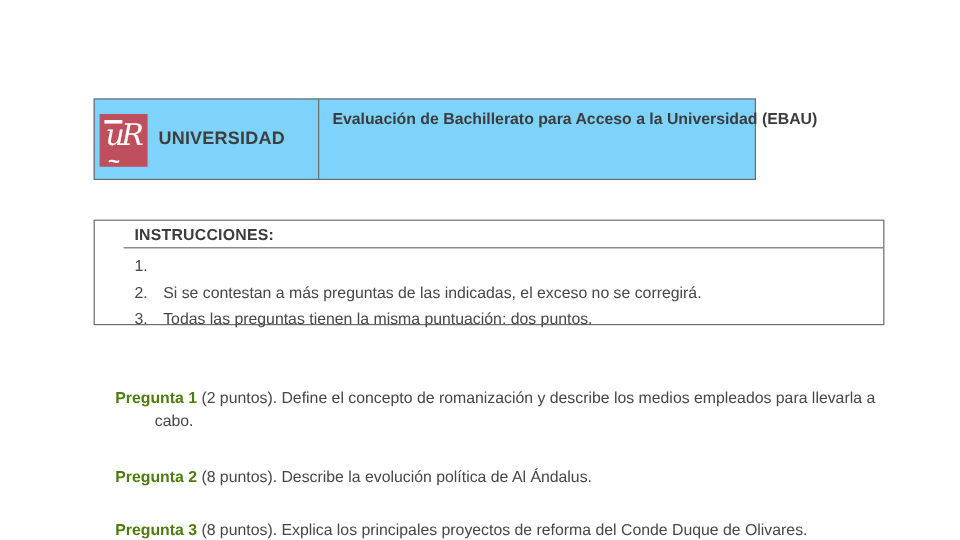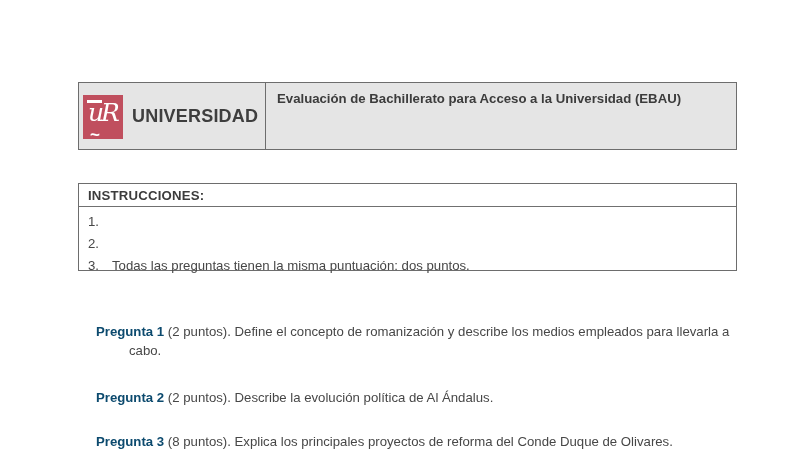--- a/index.html
+++ b/index.html
@@ -15,26 +15,26 @@
     font-family: "Liberation Sans", sans-serif;
     color: #454545;
     -webkit-font-smoothing: antialiased;
   }
 
   
   .header-box {
     position: absolute;
     left: 78px;
     top: 82px;
-    width: 659px;
+    width: 552px;
     height: 68px;
     border: 1px solid #6d6d6d;
     box-sizing: border-box;
     display: flex;
-    background: #e5e5e5;
+    background: #7dd3fc;
   }
   .header-left {
     width: 186px;
     flex-shrink: 0;
     display: flex;
     align-items: center;
     padding-left: 4px;
     box-sizing: border-box;
   }
   .logo {
@@ -70,21 +70,21 @@
     left: 7px;
     color: #ffffff;
     font-size: 17px;
     font-weight: bold;
     line-height: 14px;
     letter-spacing: -2px;
   }
   .univ-name {
     margin-left: 9px;
     font-weight: bold;
-    font-size: 18px;
+    font-size: 15px;
     line-height: 20.5px;
     color: #3e3e3e;
     letter-spacing: 0.2px;
     white-space: nowrap;
   }
   .header-right {
     flex: 1;
     border-left: 1px solid #6d6d6d;
     padding: 5px 10px 0 11px;
     box-sizing: border-box;
@@ -107,20 +107,21 @@
   
   .instructions-box {
     position: absolute;
     left: 78px;
     top: 183px;
     width: 659px;
     height: 88px;
     border: 1px solid #6d6d6d;
     box-sizing: border-box;
     background: #ffffff;
+    padding-left: 24px;
   }
   .instructions-title {
     font-weight: bold;
     font-size: 13.2px;
     color: #3c3c3c;
     padding: 4px 8px 3px 9px;
     border-bottom: 1px solid #707070;
     letter-spacing: 0.2px;
   }
   .instructions-list {
@@ -145,21 +146,21 @@
     width: 650px;
     font-size: 13.2px;
     line-height: 18.5px;
     color: #474747;
     padding-left: 33px;
     text-indent: -33px;
     box-sizing: border-box;
   }
   .question b {
     font-weight: bold;
-    color: #0c4a6e;
+    color: #4d7c0f;
   }
   .q1 { top: 323px; }
   .q2 { top: 389px; }
   .q3 { top: 433px; }
 </style>
 </head>
 <body>
 
 <div class="header-box">
   <div class="header-left">
@@ -180,34 +181,35 @@
 </div>
 
 <div class="instructions-box">
   <div class="instructions-title">INSTRUCCIONES:</div>
   <div class="instructions-list">
     <div class="instruction-item">
       <span class="instruction-number">1.</span>
     </div>
     <div class="instruction-item">
       <span class="instruction-number">2.</span>
+      <span class="instruction-text">Si se contestan a más preguntas de las indicadas, el exceso no se corregirá.</span>
     </div>
     <div class="instruction-item">
       <span class="instruction-number">3.</span>
       <span class="instruction-text">Todas las preguntas tienen la misma puntuación: dos puntos.</span>
     </div>
   </div>
 </div>
 
 <div class="question q1">
   <b>Pregunta 1</b>
   <span>(2 puntos). Define el concepto de romanización y describe los medios empleados para llevarla a cabo.</span>
 </div>
 
 <div class="question q2">
   <b>Pregunta 2</b>
-  <span>(2 puntos). Describe la evolución política de Al Ándalus.</span>
+  <span>(8 puntos). Describe la evolución política de Al Ándalus.</span>
 </div>
 
 <div class="question q3">
   <b>Pregunta 3</b>
   <span>(8 puntos). Explica los principales proyectos de reforma del Conde Duque de Olivares.</span>
 </div>
 
 </body></html>

